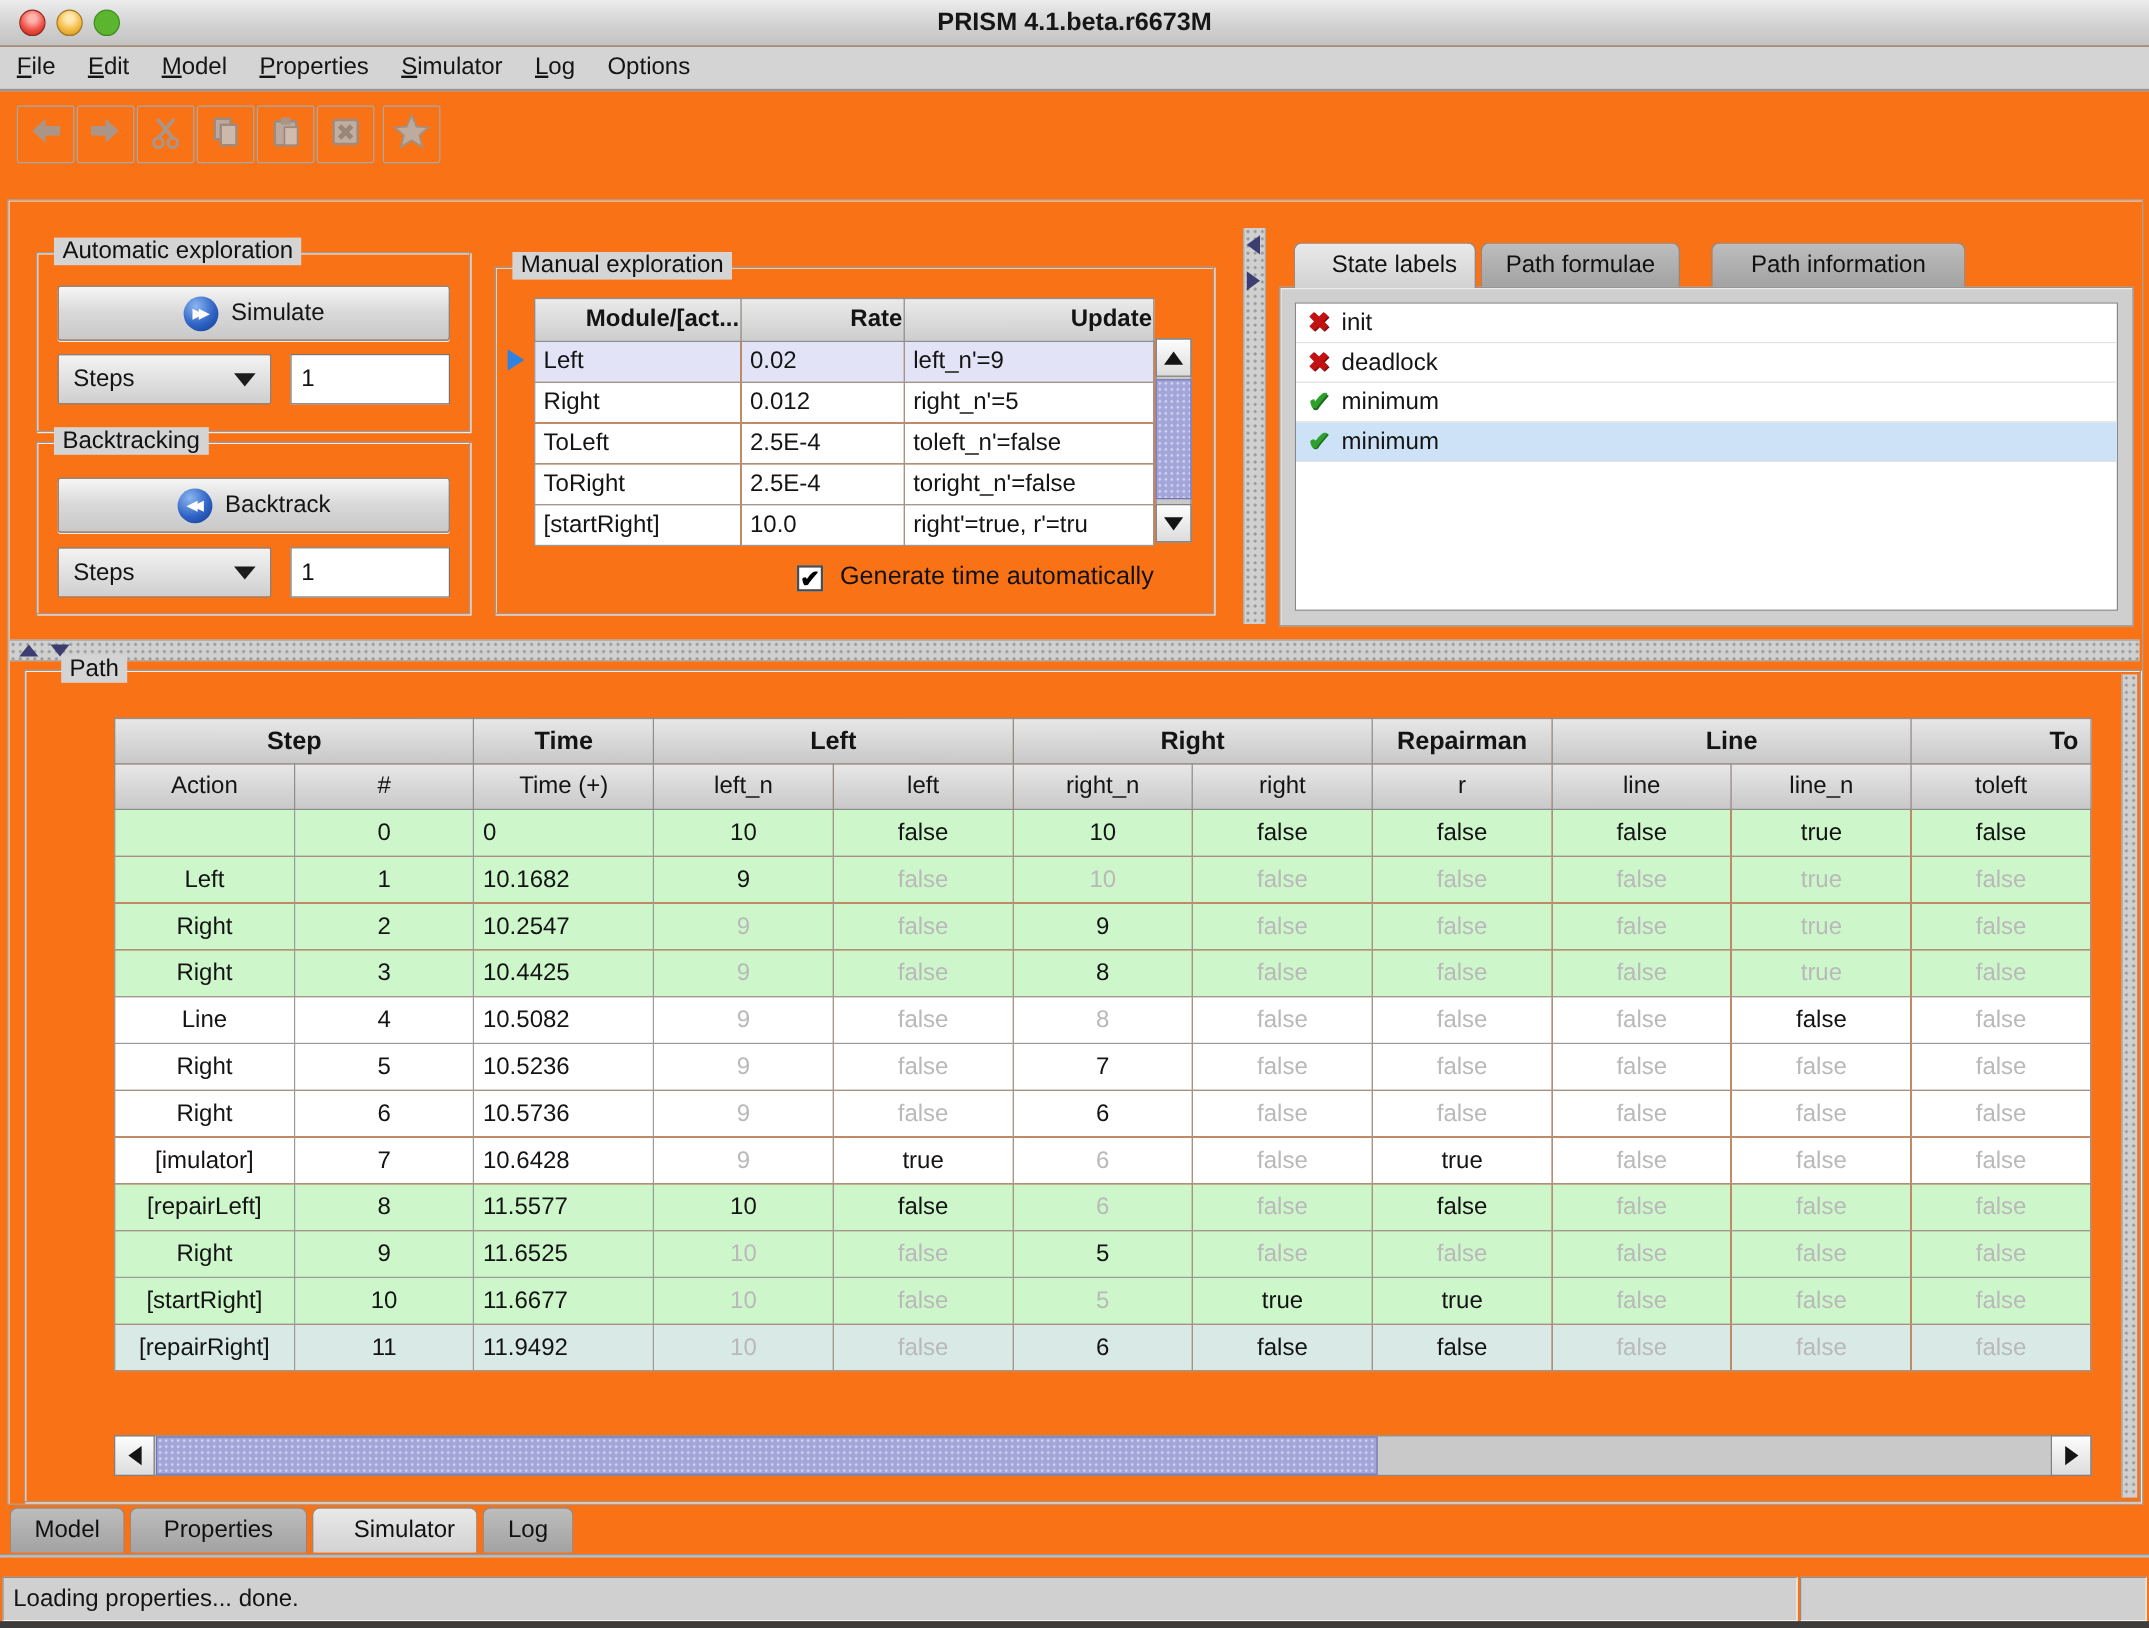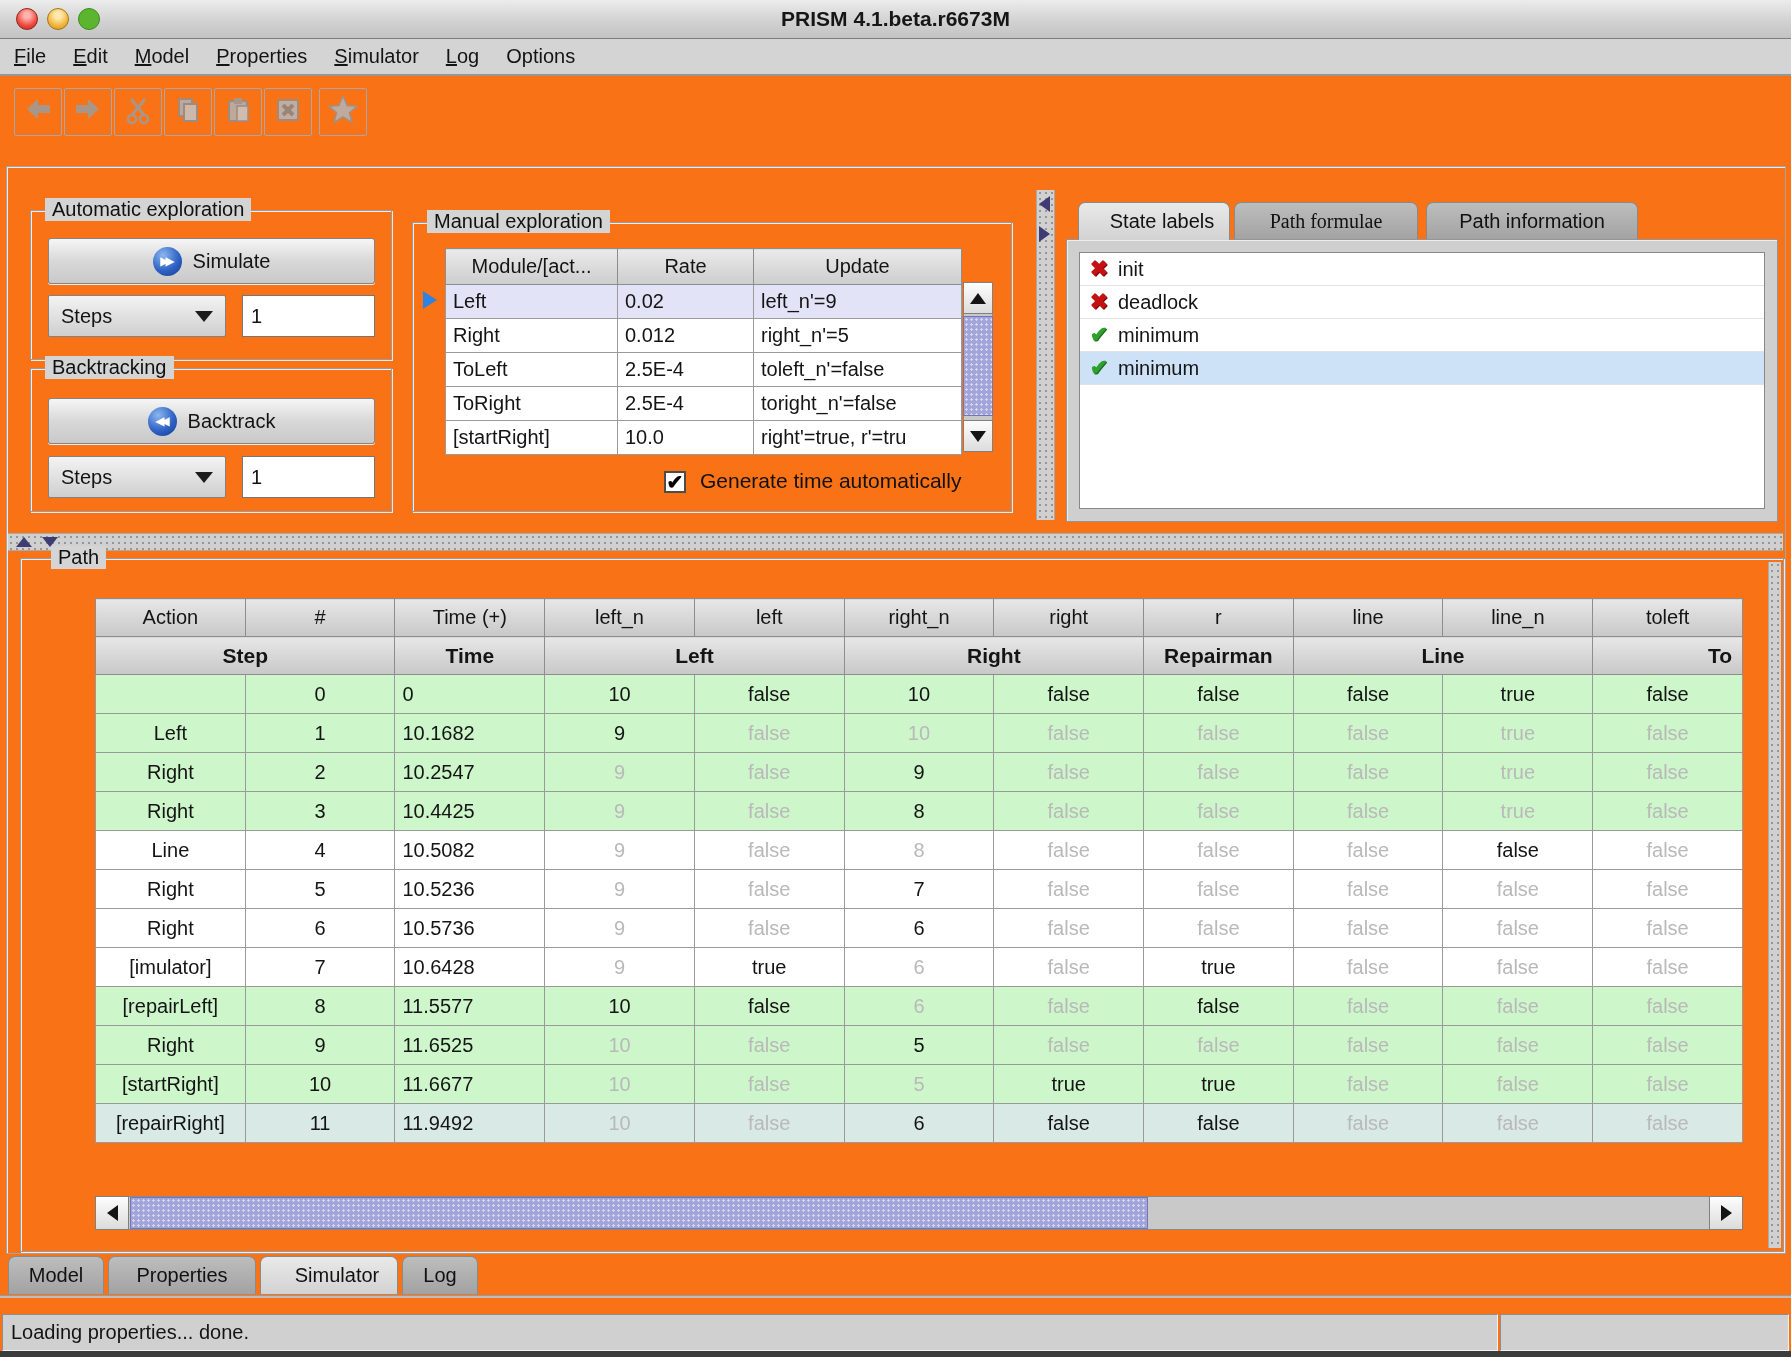--- a/index.html
+++ b/index.html
@@ -46,21 +46,21 @@
   .ff-glyph::after{content:"\25B6\25B6";font-size:12px;letter-spacing:-4px;margin-left:-3px;color:#fff;}
   .rw-glyph::after{content:"\25C0\25C0";font-size:12px;letter-spacing:-4px;margin-left:-3px;color:#fff;}
   .combo{position:absolute;background:linear-gradient(#f3f3f3,#cfcfcf);border:1px solid #828282;border-radius:2px;
     display:flex;align-items:center;justify-content:space-between;padding:0 12px;font-size:20px;box-sizing:border-box;}
   .combo .arr{width:0;height:0;border-left:9px solid transparent;border-right:9px solid transparent;border-top:11px solid #1c1c1c;}
   .tfield{position:absolute;background:#fff;border:1px solid #757575;font-size:20px;padding:0 0 0 8px;
     font-family:"Liberation Sans",sans-serif;color:#111;box-sizing:border-box;}
 
   
   .mtable{position:absolute;left:445px;top:248px;border-collapse:collapse;table-layout:fixed;width:516px;font-size:20px;}
-  .mtable th{background:linear-gradient(#eaeaea,#cdcdcd);border:1px solid #8d8d8d;height:33px;font-weight:normal;}
+  .mtable th{background:linear-gradient(#eaeaea,#cdcdcd);border:1px solid #8d8d8d;height:33px;font-weight:bold;text-align:right;}
   .mtable td{background:#fff;border:1px solid #9a9a9a;height:33px;padding:0 0 0 7px;overflow:hidden;white-space:nowrap;}
   .mtable tr.sel td{background:#e3e3f7;}
   .sel-arrow{position:absolute;left:423px;top:291px;width:0;height:0;
     border-top:9px solid transparent;border-bottom:9px solid transparent;border-left:14px solid #2f82e0;}
 
   
   .sb-btn{position:absolute;background:linear-gradient(#fdfdfd,#dcdcdc);border:1px solid #808080;
     display:flex;align-items:center;justify-content:center;box-sizing:border-box;}
   .tri-up{width:0;height:0;border-left:8px solid transparent;border-right:8px solid transparent;border-bottom:11px solid #141414;}
   .tri-down{width:0;height:0;border-left:8px solid transparent;border-right:8px solid transparent;border-top:11px solid #141414;}
@@ -271,21 +271,21 @@
       <span>✔</span>
     </div>
   <div class="cb-label">Generate time automatically</div>
 
   <div class="v-split dots"></div>
   <div class="ot-tri" style="left:1039px;top:196px;border-top:8px solid transparent;border-bottom:8px solid transparent;border-right:11px solid #3d3d72;"></div>
   <div class="ot-tri" style="left:1039px;top:226px;border-top:8px solid transparent;border-bottom:8px solid transparent;border-left:11px solid #3d3d72;"></div>
 
   <div>
       <div class="tab active" style="left: 1078px; top: 202px; width: 152px;">State labels</div>
-      <div class="tab" style="left: 1234px; top: 202px; width: 184px; font-family: Liberation Serif, serif;">Path formulae</div>
+      <div class="tab" style="left: 1234px; top: 202px; width: 166px;">Path formulae</div>
       <div class="tab" style="left: 1426px; top: 202px; width: 212px;">Path information</div>
     </div>
   <div class="sl-panel">
     <div class="sl-list">
         <div class="sl-row">
           <span class="sl-ico cross-icon">✖</span>
           <span>init</span>
         </div>
         <div class="sl-row">
           <span class="sl-ico cross-icon">✖</span>
@@ -305,41 +305,41 @@
   <div class="h-split dots"></div>
   <div class="ot-tri" style="left:16px;top:537px;border-left:8px solid transparent;border-right:8px solid transparent;border-bottom:10px solid #3d3d72;"></div>
   <div class="ot-tri" style="left:42px;top:537px;border-left:8px solid transparent;border-right:8px solid transparent;border-top:10px solid #3d3d72;"></div>
 
   <div class="groupbox" style="left:20px;top:558px;width:1762px;height:692px;">
     <span class="gb-title" style="left:14px;margin-left:16px;">Path</span>
   </div>
   <table class="ptable">
     <thead>
         <tr>
+          <th class="group" colspan="2">Step</th>
+          <th class="group" colspan="1">Time</th>
+          <th class="group" colspan="2">Left</th>
+          <th class="group" colspan="2">Right</th>
+          <th class="group" colspan="1">Repairman</th>
+          <th class="group" colspan="2">Line</th>
+          <th class="group alignR" colspan="1">To</th>
+        </tr>
+        <tr>
           <th class="sub">Action</th>
           <th class="sub">#</th>
           <th class="sub">Time (+)</th>
           <th class="sub">left_n</th>
           <th class="sub">left</th>
           <th class="sub">right_n</th>
           <th class="sub">right</th>
           <th class="sub">r</th>
           <th class="sub">line</th>
           <th class="sub">line_n</th>
           <th class="sub">toleft</th>
         </tr>
-        <tr>
-          <th class="group" colspan="2">Step</th>
-          <th class="group" colspan="1">Time</th>
-          <th class="group" colspan="2">Left</th>
-          <th class="group" colspan="2">Right</th>
-          <th class="group" colspan="1">Repairman</th>
-          <th class="group" colspan="2">Line</th>
-          <th class="group alignR" colspan="1">To</th>
-        </tr>
       </thead>
     <tbody>
         <tr class="bg-green">
           <td></td>
           <td>0</td>
           <td class="tleft">0</td>
           <td>10</td>
           <td>false</td>
           <td>10</td>
           <td>false</td>

